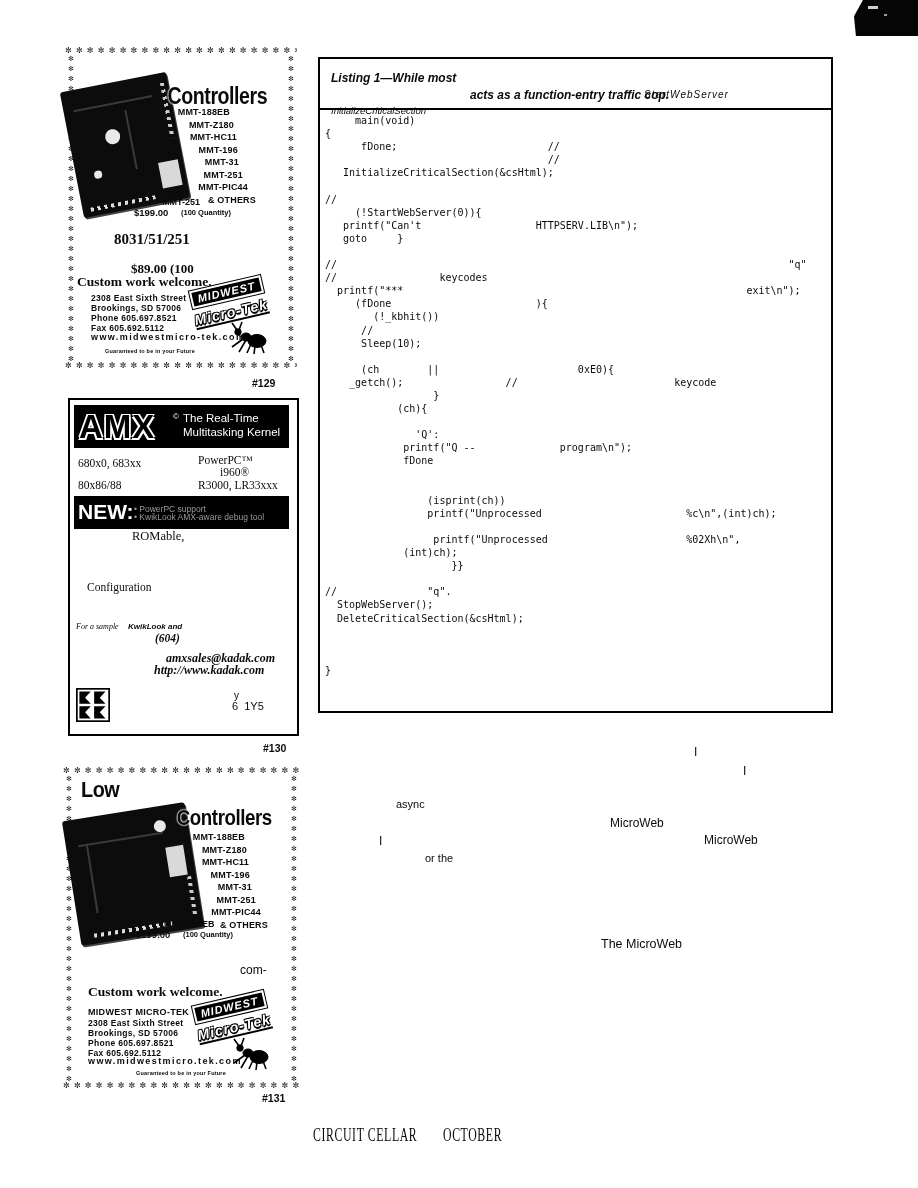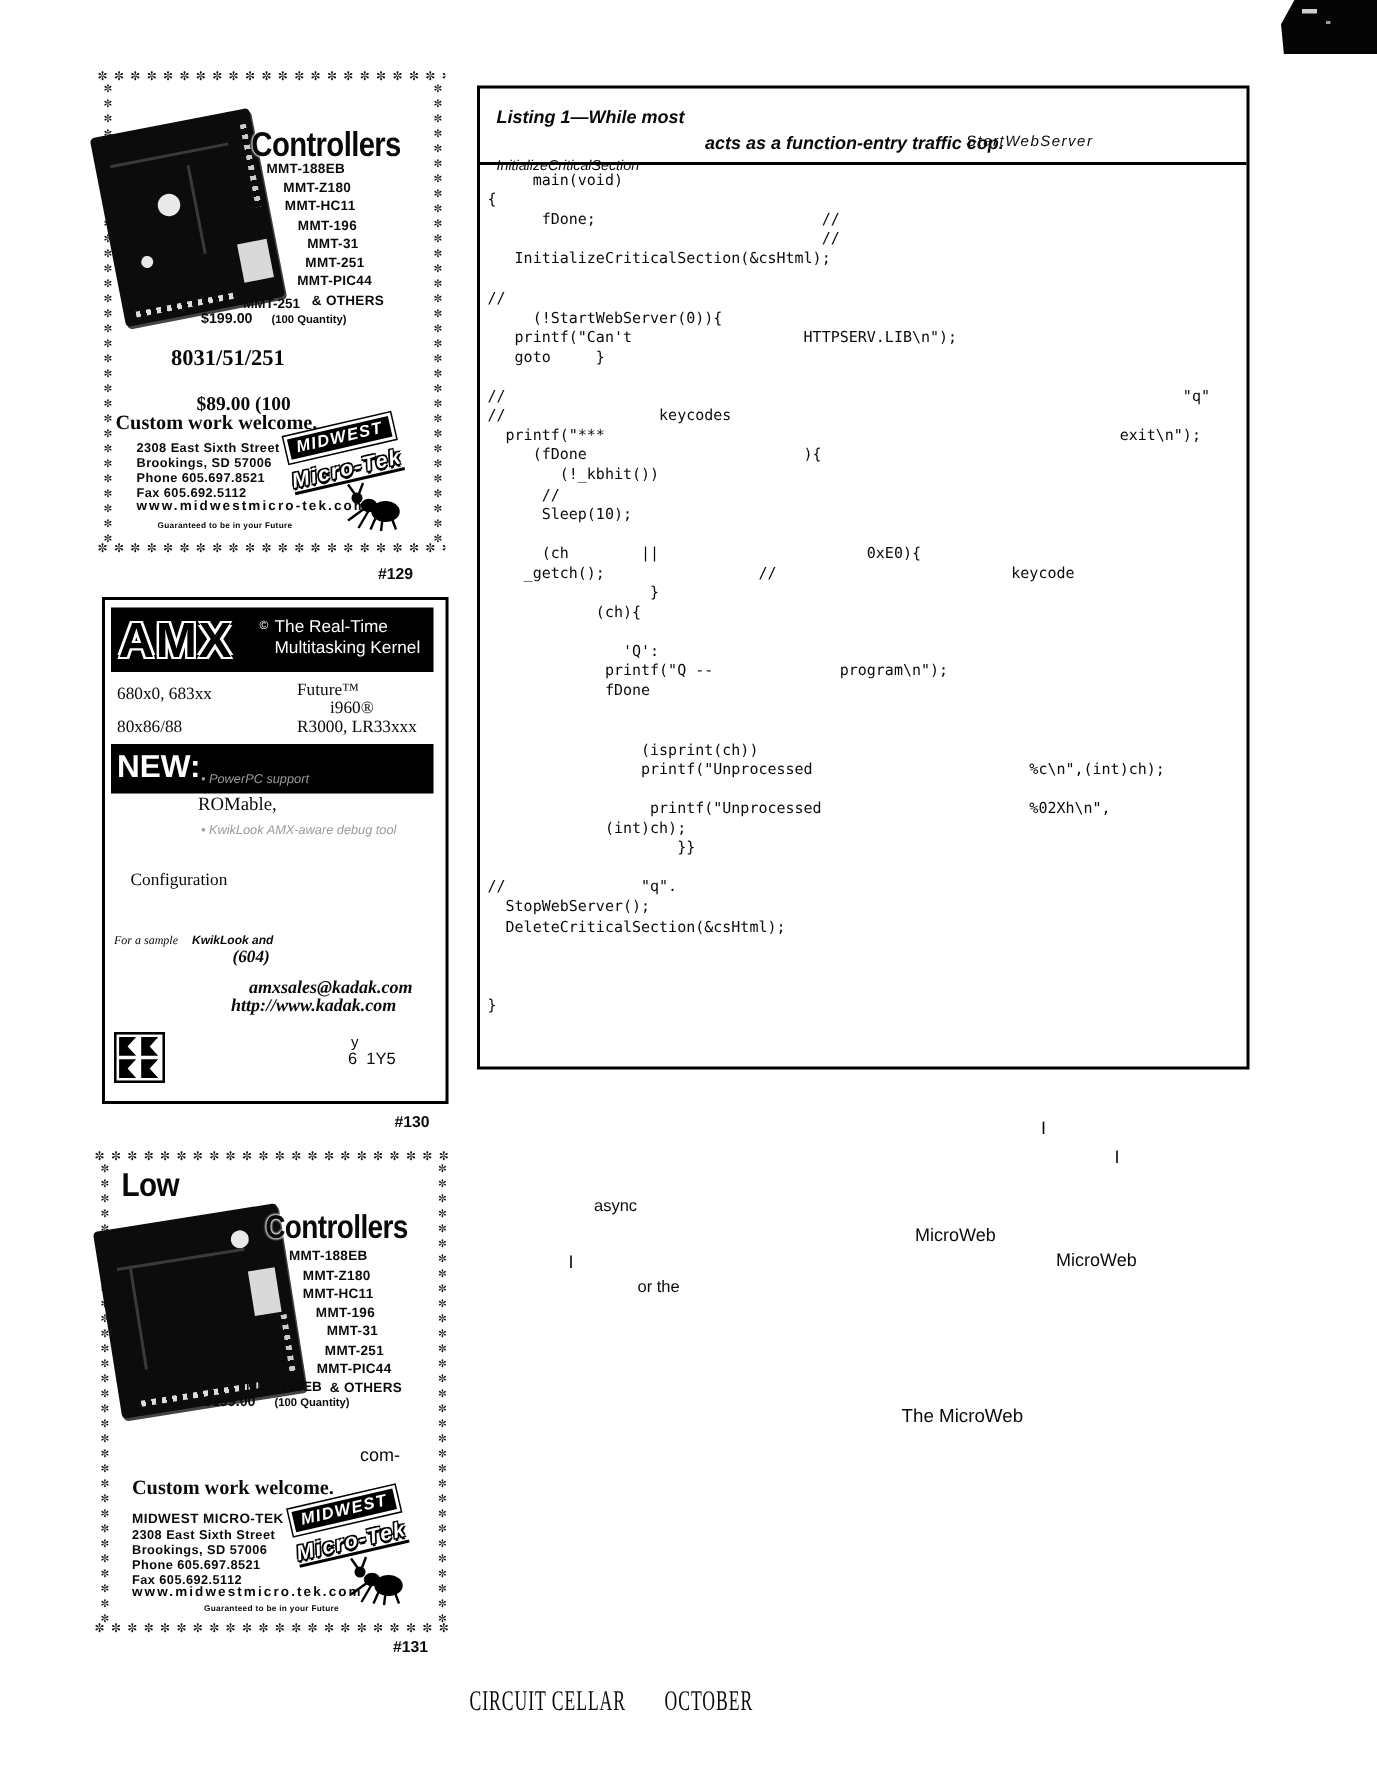--- a/index.html
+++ b/index.html
@@ -127,29 +127,29 @@
   <div class="ref" style="left:252px;top:377px;">#129</div>
 
   <div class="amx-box" style="left:68px;top:398px;width:227px;height:334px;">
     <div class="blackbar" style="left:4px;top:5px;width:215px;height:43px;"></div>
     <div class="amx-word" style="left:9px;top:10px;">AMX</div>
     <div class="abs" style="left:103px;top:12px;color:#fff;font-size:8px;">©</div>
     <div class="amx-tag" style="left:113px;top:12px;">The Real-Time</div>
     <div class="amx-tag" style="left:113px;top:26px;">Multitasking Kernel</div>
 
     <div class="abs serif" style="left:8px;top:57px;font-size:11.5px;">680x0, 683xx</div>
-    <div class="abs serif" style="left:128px;top:54px;font-size:11.5px;">Future™</div>
+    <div class="abs serif" style="left:128px;top:54px;font-size:11.5px;">PowerPC™</div>
     <div class="abs serif" style="left:150px;top:66px;font-size:11.5px;">i960®</div>
     <div class="abs serif" style="left:8px;top:79px;font-size:11.5px;">80x86/88</div>
     <div class="abs serif" style="left:128px;top:79px;font-size:11.5px;">R3000, LR33xxx</div>
 
     <div class="blackbar" style="left:4px;top:96px;width:215px;height:33px;"></div>
     <div class="new-word" style="left:8px;top:101px;text-align:right;">NEW:</div>
-    <div class="new-line" style="left:64px;top:114px;font-style:italic;">• PowerPC support</div>
-    <div class="new-line" style="left:64px;top:112px;font-style:italic;margin-top:36px;">• KwikLook  AMX-aware debug tool</div>
+    <div class="new-line" style="left:64px;top:104px;">• PowerPC support</div>
+    <div class="new-line" style="left:64px;top:112px;">• KwikLook  AMX-aware debug tool</div>
 
     <div class="abs serif" style="left:62px;top:129px;font-size:12.5px;">ROMable,</div>
     <div class="abs serif" style="left:17px;top:181px;font-size:11.5px;">Configuration</div>
 
     <div class="abs serif" style="left:6px;top:222px;font-size:8px;font-style:italic;">For a sample</div>
     <div class="abs" style="left:58px;top:222px;font-size:8px;font-style:italic;font-weight:bold;">KwikLook and</div>
     <div class="abs serif" style="left:85px;top:232px;font-size:11.5px;font-weight:bold;font-style:italic;">(604)</div>
     <div class="abs serif" style="left:96px;top:251px;font-size:12px;font-weight:bold;font-style:italic;">amxsales@kadak.com</div>
     <div class="abs serif" style="left:84px;top:263px;font-size:12px;font-weight:bold;font-style:italic;">http://www.kadak.com</div>
 

